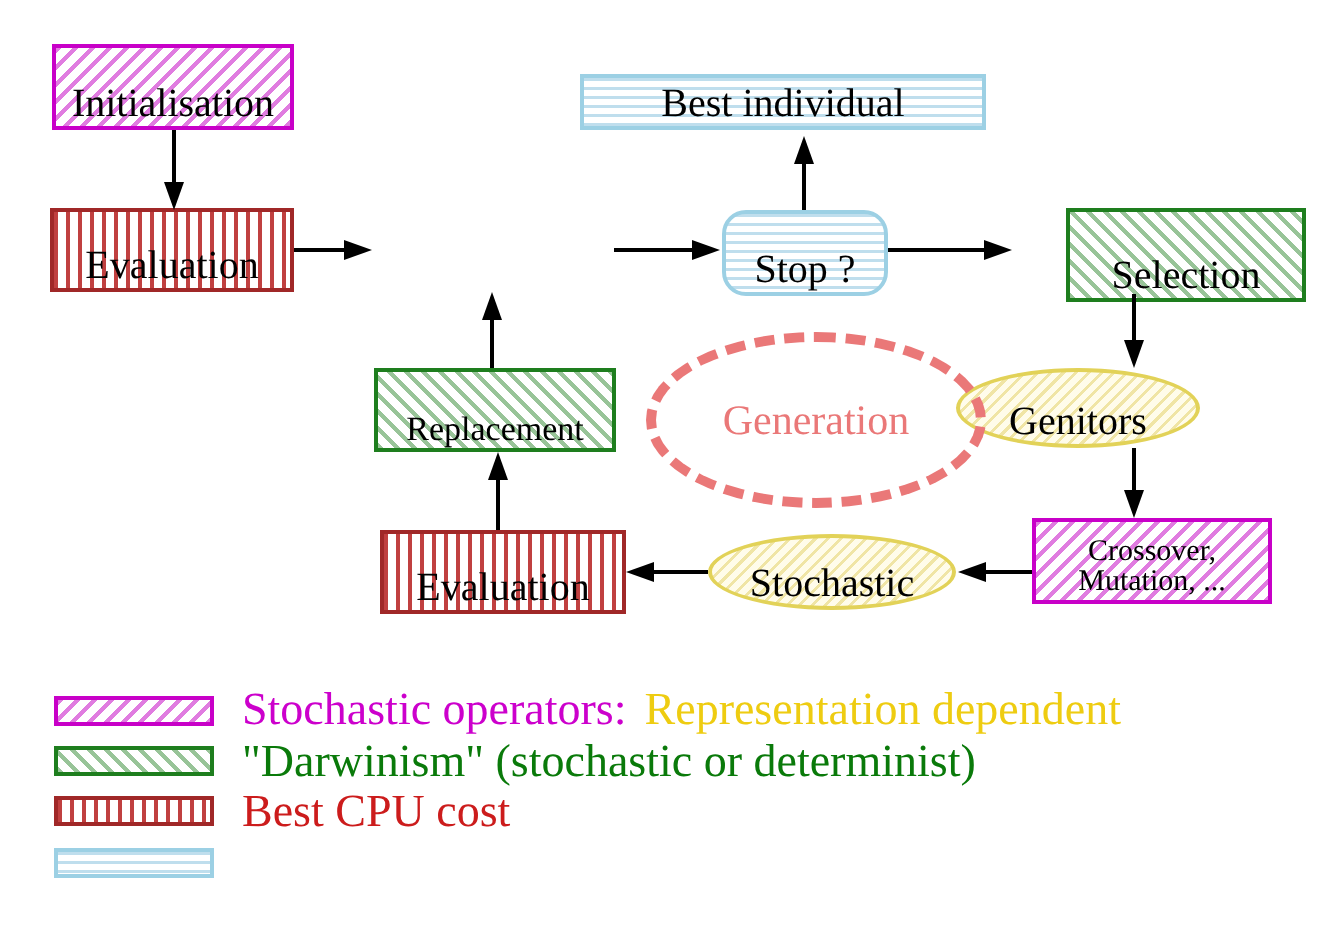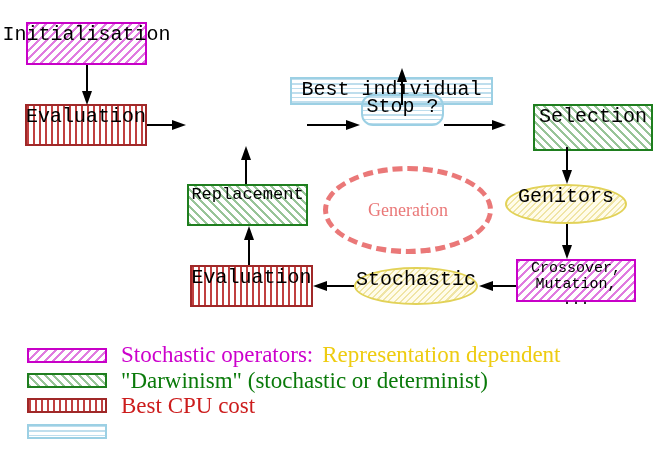--- a/index.html
+++ b/index.html
@@ -2,22 +2,22 @@
 <html style="--magenta: #c800c8; --magenta_hatch: #e07ce0; --green: #1e7e1e; --green_hatch: #98c498; --red: #a02828; --red_stripe: #c04040; --cyan: #9cd0e4; --cyan_stripe: #bfdeed; --yellow_border: #e2d258; --yellow_fill: #fffcea; --yellow_hatch: #f0e5a5; --gold_text: #eecc11; --magenta_text: #cc00cc; --green_text: #0a7a0a; --red_text: #cc1c1c; --cyan_text: #8ec6e8; --salmon: #ea7878; --arrow: #000000;"><head>
 <meta charset="utf-8">
 <title>Evolutionary Algorithm Diagram</title>
 <style>
   html,body{margin:0;padding:0;background:#fff;}
   #canvas{
     position:relative;width:662px;height:471px;background:#fff;overflow:hidden;
     font-family:"Liberation Serif","DejaVu Serif",serif;color:#000;
   }
   .node{
-    position:absolute;display:flex;align-items:flex-start;justify-content:center;
-    box-sizing:border-box;font-size:20px;line-height:1.05;text-align:center;font-family:Liberation Mono, monospace;
+    position:absolute;display:flex;align-items:flex-end;justify-content:center;
+    box-sizing:border-box;font-size:20px;line-height:1.05;text-align:center;
   }
   .hatch-magenta{
     border:2px solid var(--magenta);
     background:repeating-linear-gradient(135deg,var(--magenta_hatch) 0 2px,transparent 2px 6px);
   }
   .hatch-green{
     border:2px solid var(--green);
     background:repeating-linear-gradient(45deg,var(--green_hatch) 0 2px,transparent 2px 6px);
   }
   .stripe-red{
@@ -30,21 +30,21 @@
   }
   .ellipse-yellow{
     border:2px solid var(--yellow_border);border-radius:50%;
     background-color:var(--yellow_fill);
     background-image:repeating-linear-gradient(135deg,var(--yellow_hatch) 0 1.5px,transparent 1.5px 4.5px);
   }
   .rounded{border-radius:12px;}
   .generation-ellipse{
     position:absolute;border:5px dashed var(--salmon);border-radius:50%;
     display:flex;align-items:center;justify-content:center;
-    color:var(--salmon);font-size:18px;box-sizing:border-box;
+    color:var(--salmon);font-size:21px;box-sizing:border-box;
   }
   .hl{position:absolute;height:2px;background:var(--arrow);}
   .vl{position:absolute;width:2px;background:var(--arrow);}
   .ah{position:absolute;width:0;height:0;}
   .ah-down{border-left:5px solid transparent;border-right:5px solid transparent;border-top:14px solid var(--arrow);}
   .ah-up{border-left:5px solid transparent;border-right:5px solid transparent;border-bottom:14px solid var(--arrow);}
   .ah-right{border-top:5px solid transparent;border-bottom:5px solid transparent;border-left:14px solid var(--arrow);}
   .ah-left{border-top:5px solid transparent;border-bottom:5px solid transparent;border-right:14px solid var(--arrow);}
   .legend-swatch{position:absolute;left:27px;width:80px;height:15px;box-sizing:border-box;}
   .legend-label{position:absolute;left:121px;font-size:23px;line-height:20px;white-space:nowrap;}
@@ -56,33 +56,33 @@
 
   <div class="node hatch-magenta" style="left:26px;top:22px;width:121px;height:43px;">
     <span>Initialisation</span>
   </div>
 
   <div class="node stripe-red" style="left:25px;top:104px;width:122px;height:42px;">
     <span>Evaluation</span>
   </div>
 
 
-  <div class="node stripe-cyan" style="left:290px;top:37px;width:203px;height:28px;margin-top:40px;">
+  <div class="node stripe-cyan" style="left:290px;top:37px;width:203px;height:28px;">
     <span>Best individual</span>
   </div>
 
-  <div class="node stripe-cyan rounded" style="left:361px;top:94px;width:83px;height:32px;">
+  <div class="node stripe-cyan rounded" style="left:361px;top:105px;width:83px;height:43px;">
     <span>Stop ?</span>
   </div>
 
   <div class="node hatch-green" style="left:533px;top:104px;width:120px;height:47px;">
     <span>Selection</span>
   </div>
 
-  <div class="node ellipse-yellow" style="left:505px;top:184px;width:122px;height:40px;">
+  <div class="node ellipse-yellow" style="left:478px;top:184px;width:122px;height:40px;">
     <span>Genitors</span>
   </div>
 
   <div class="node hatch-magenta" style="left:516px;top:259px;width:120px;height:43px;font-size:15px;">
     <span>
       <span style="display:block;">Crossover,</span>
       <span style="display:block;">Mutation, ...</span>
     </span>
   </div>
 

